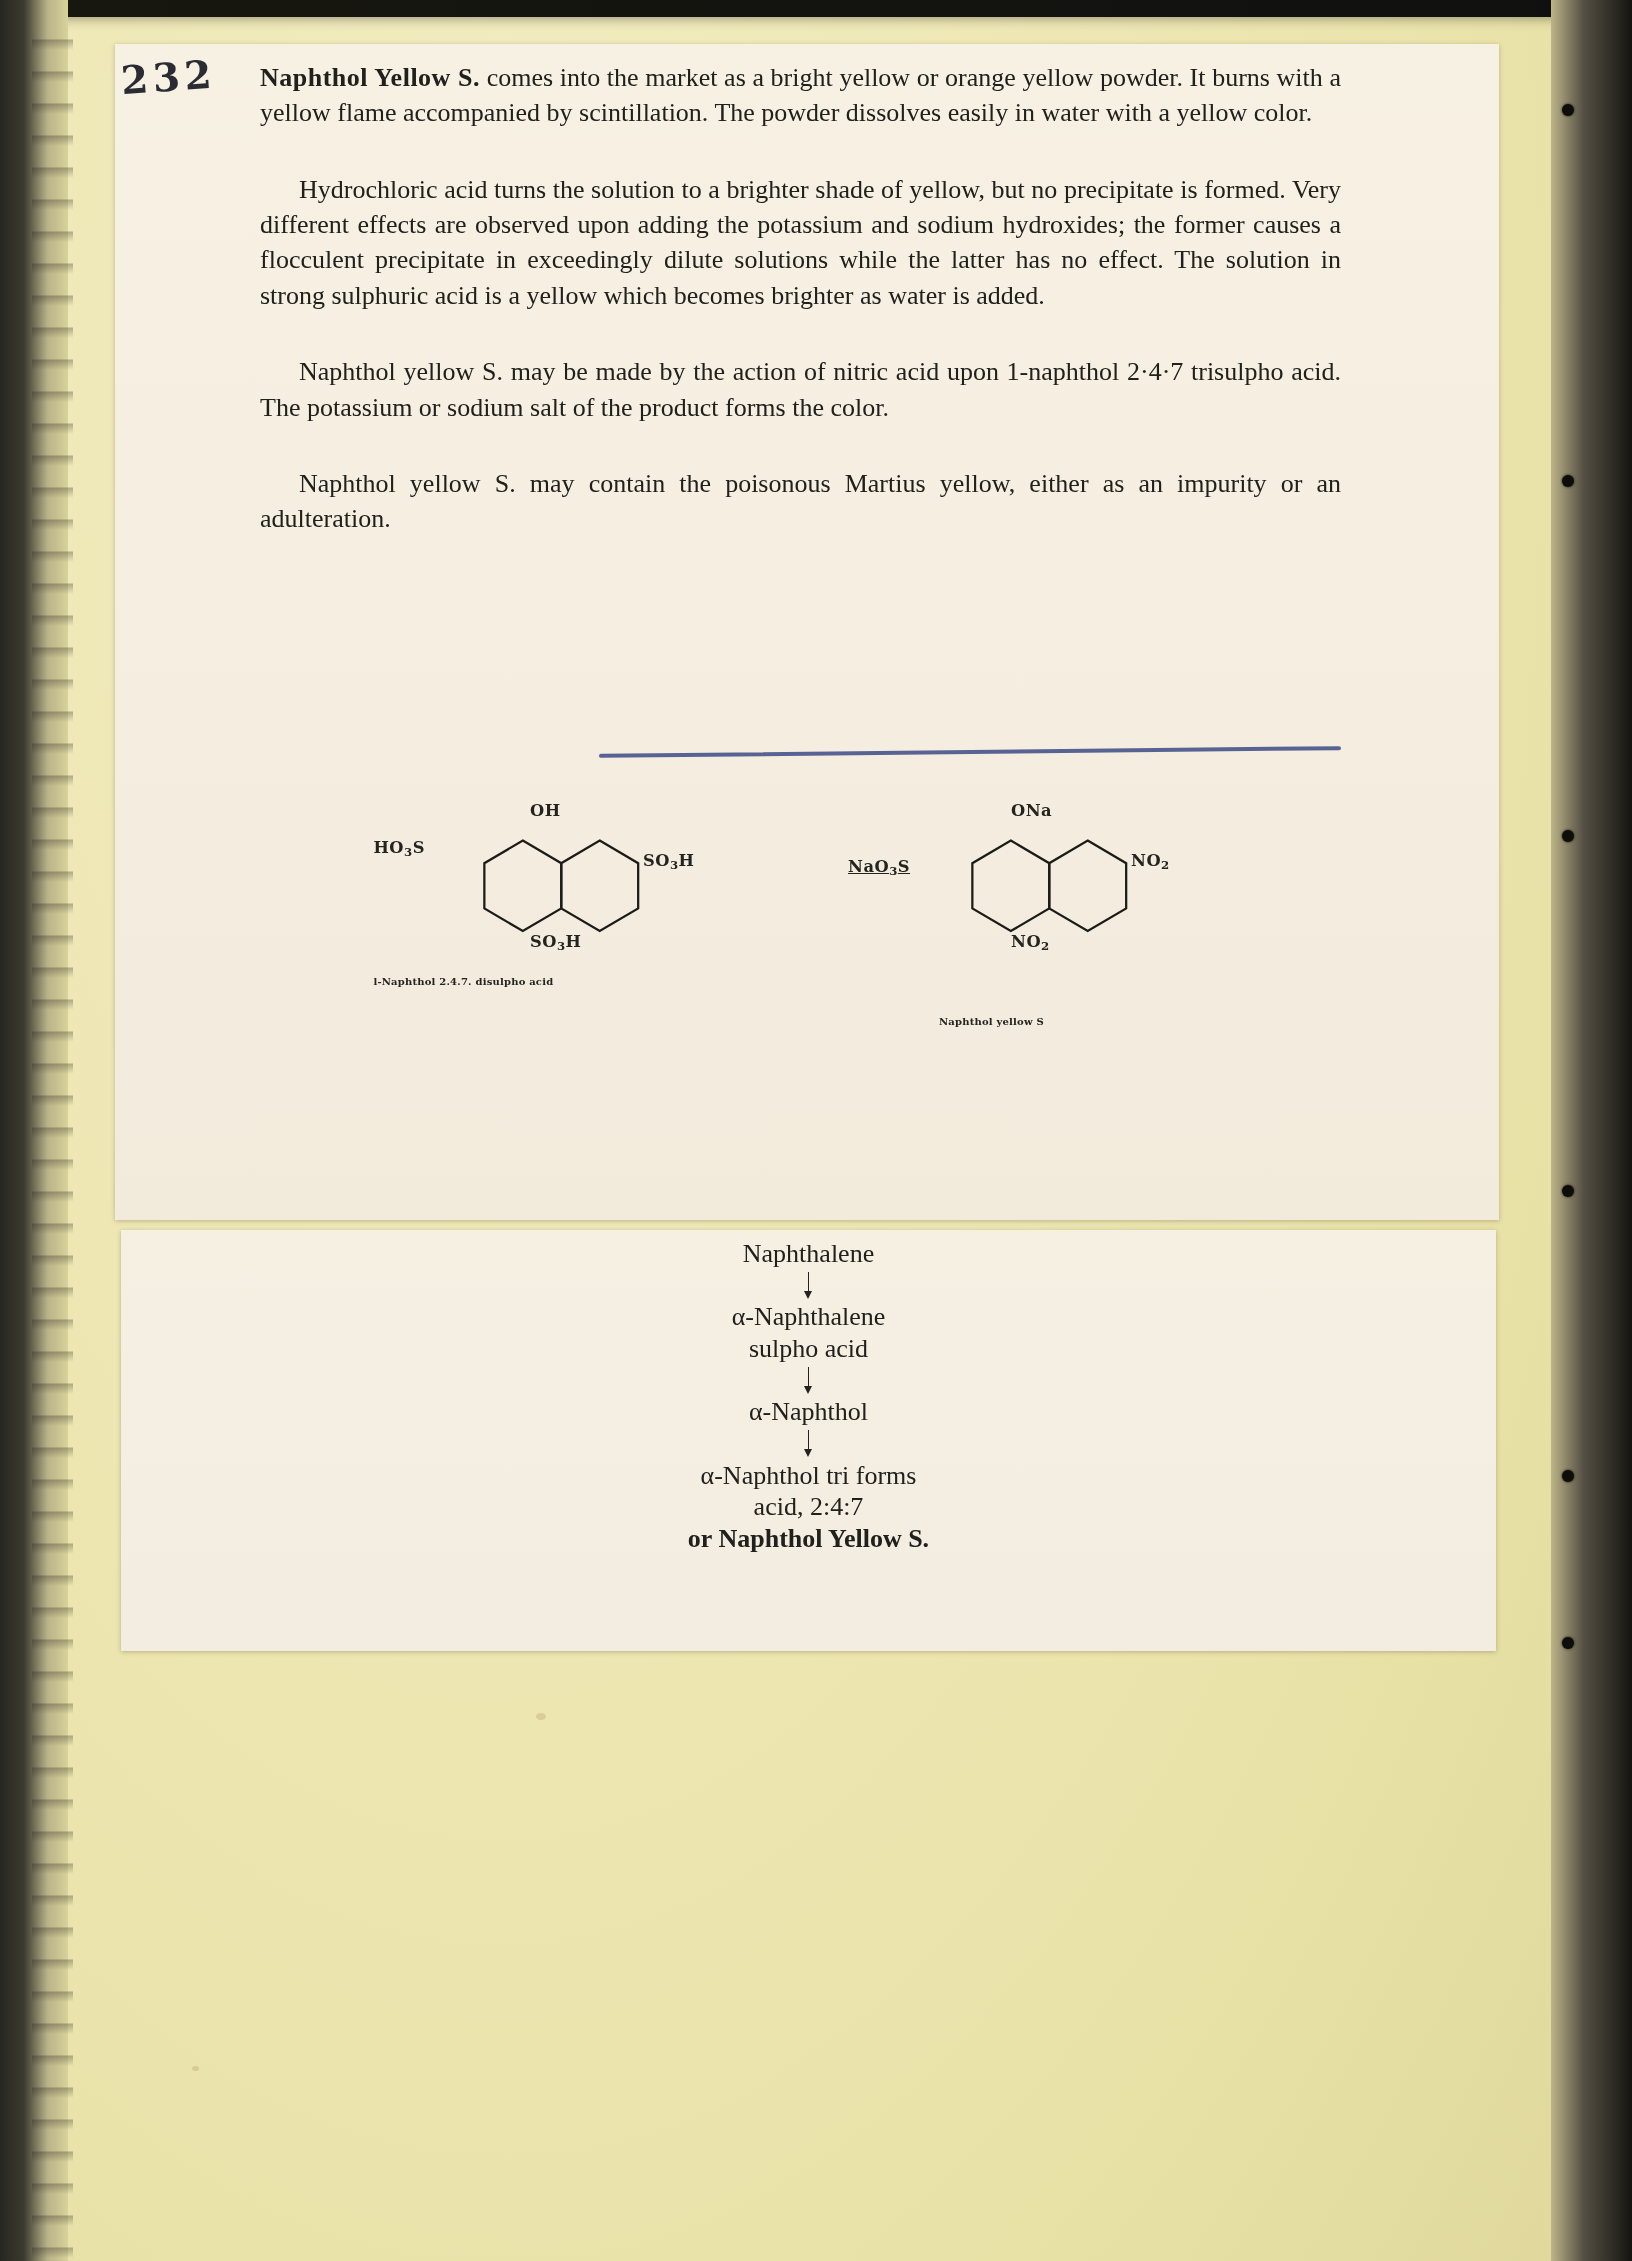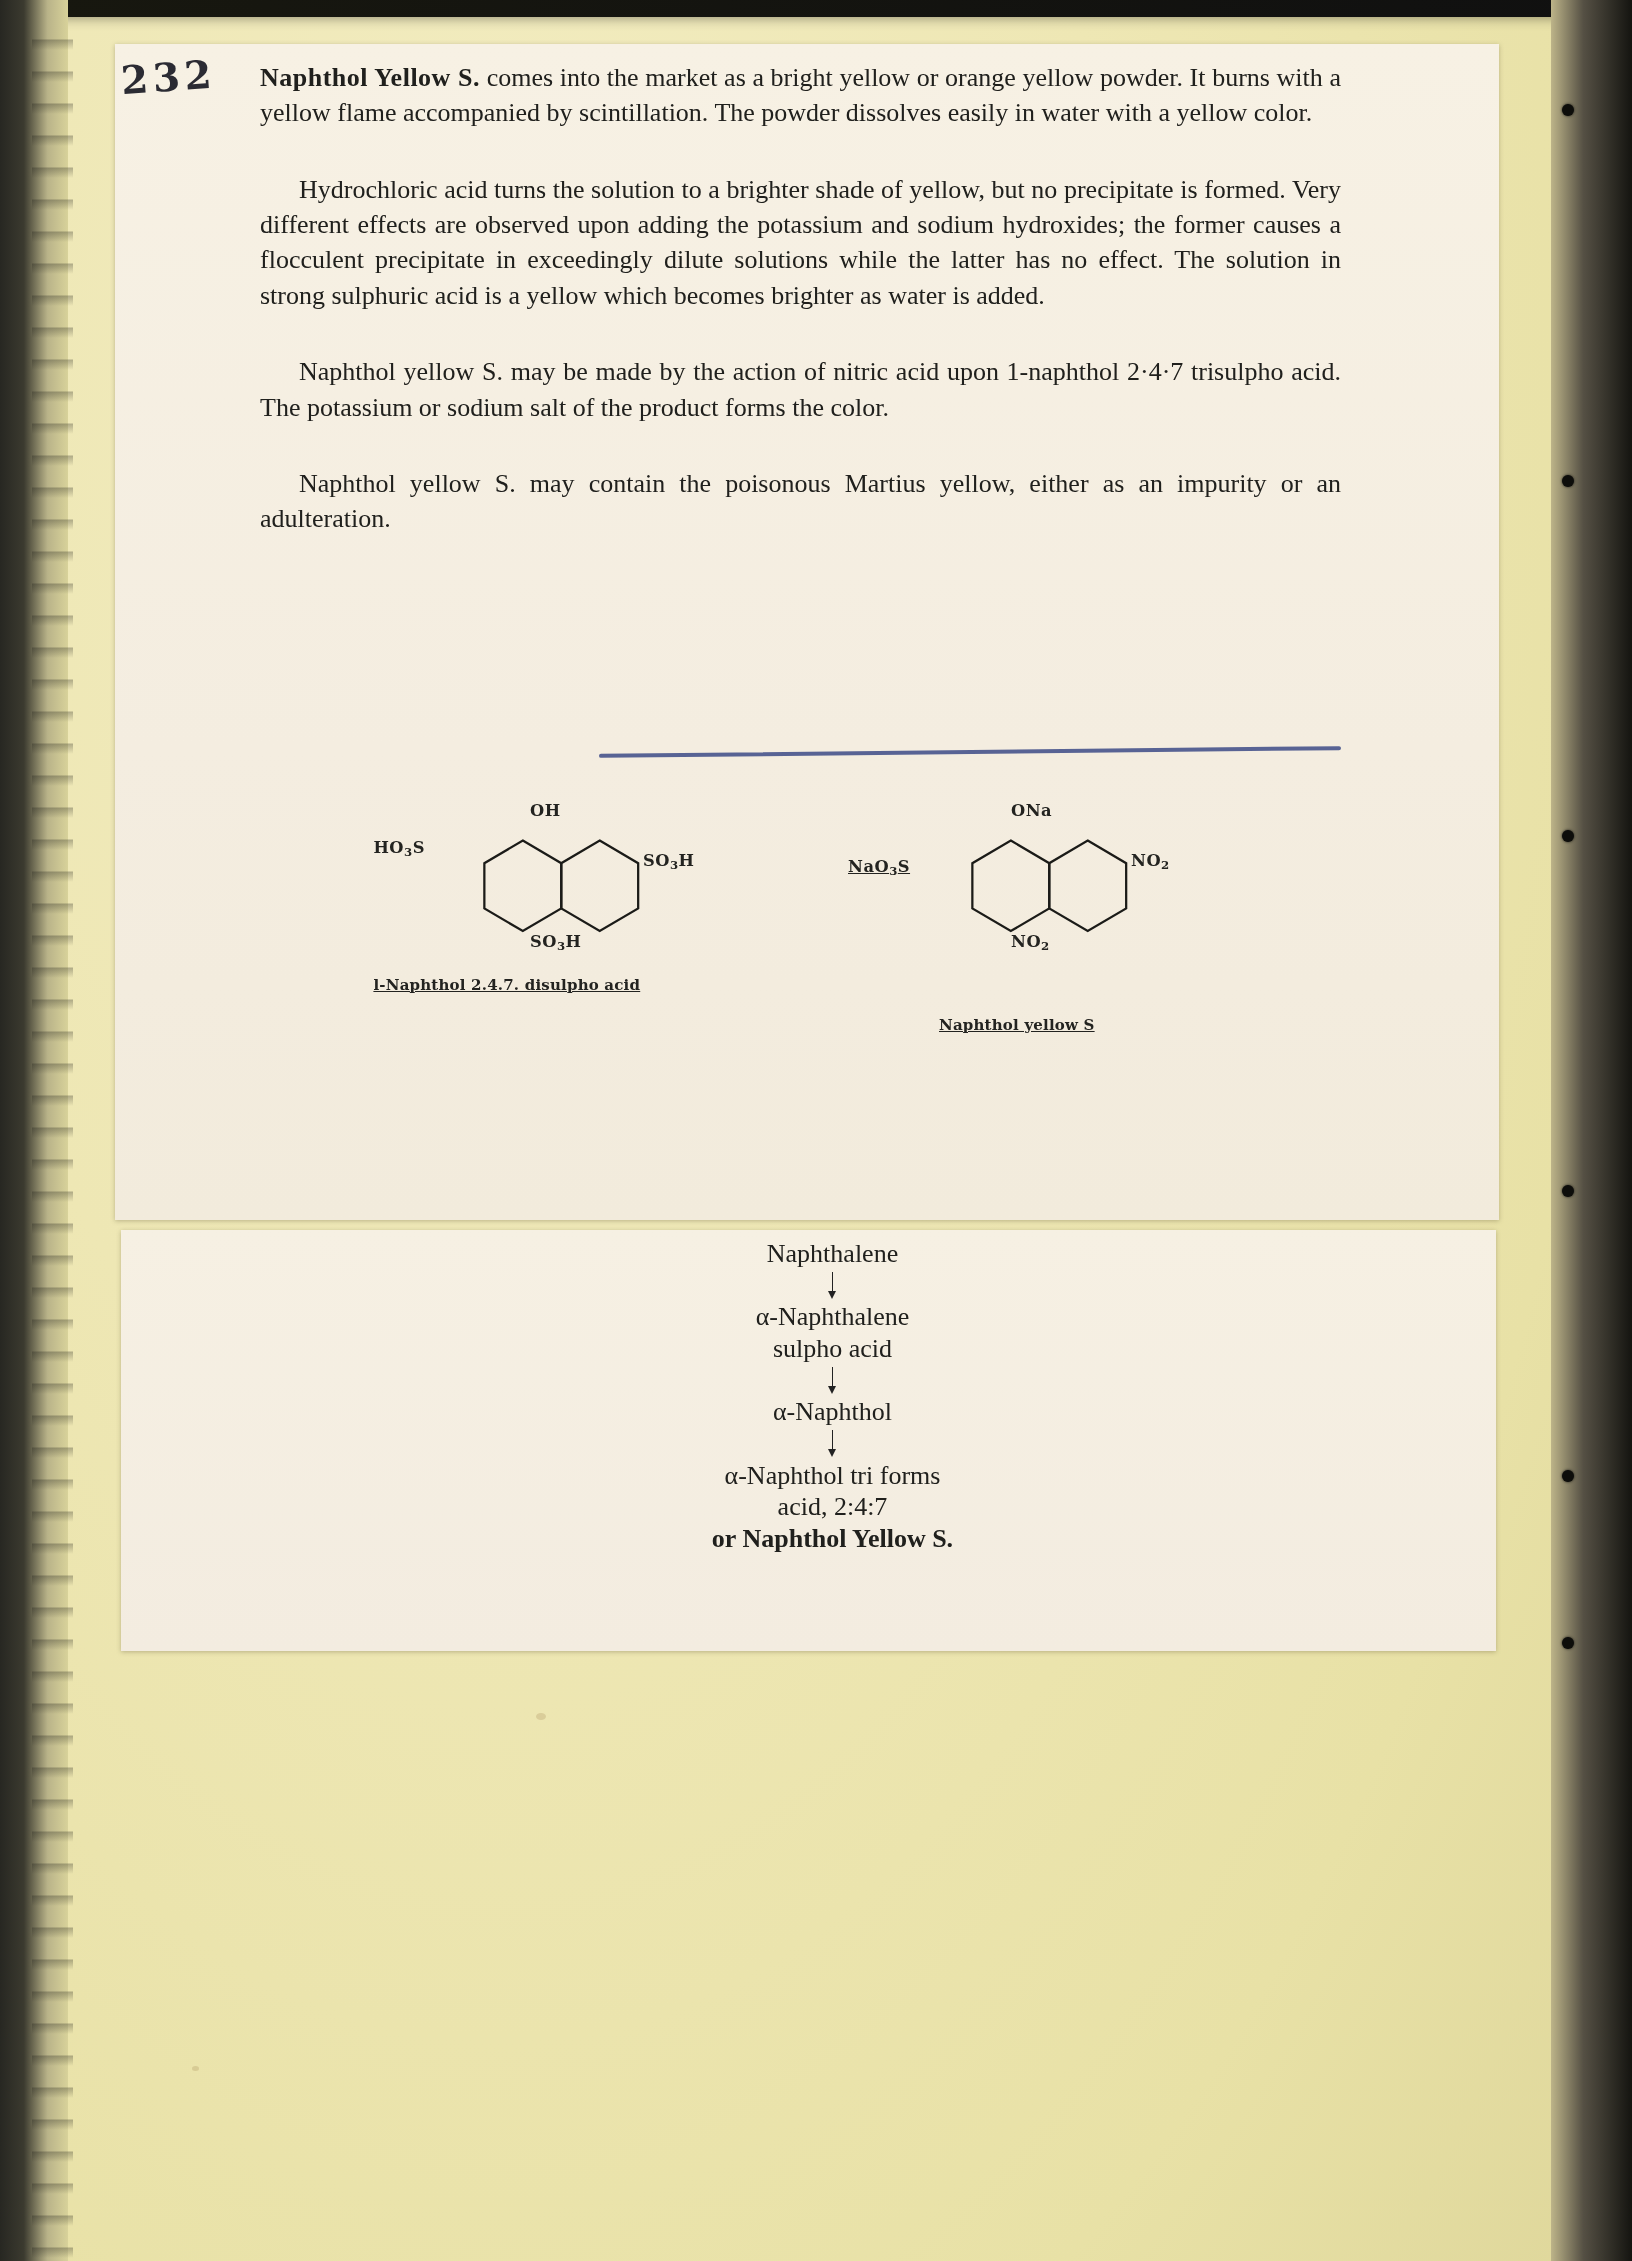--- a/index.html
+++ b/index.html
@@ -149,47 +149,45 @@
     position: absolute;
     font-size: 16.3px;
     font-weight: 700;
     letter-spacing: 0.5px;
     color: #232320;
     white-space: nowrap;
   }
   .sub { font-size: .72em; vertical-align: -0.25em; }
   .caption {
     position: absolute;
-    font-size: 15px;
+    font-size: 10px;
     font-weight: 700;
     letter-spacing: 0.2px;
     color: #232320;
     white-space: nowrap;
-    text-decoration: underline;
   }
 
   
   #closing {
     position: absolute;
     left: 280px;
     top: 1149px;
     font-size: 26px;
     color: #20201d;
     white-space: nowrap;
   }
 
   
   #flow {
     position: absolute;
     left: 78px;
     top: 1221px;
     width: 1375px;
     text-align: center;
     color: #20201d;
-    padding-left: 24px;
   }
   .flow-item {
     font-size: 26px;
     line-height: 1.22;
     margin: 0;
     white-space: pre-line;
   }
   .flow-item.bold { font-weight: 700; }
   .flow-arrow {
     display: block;

